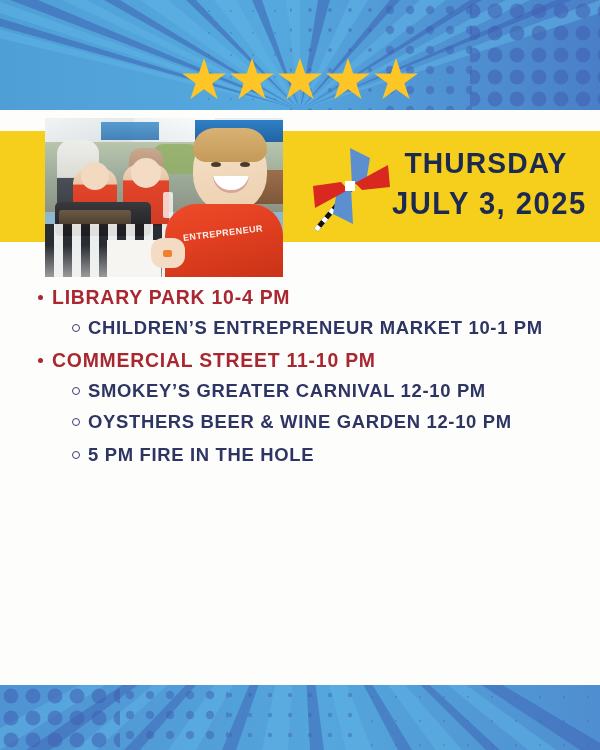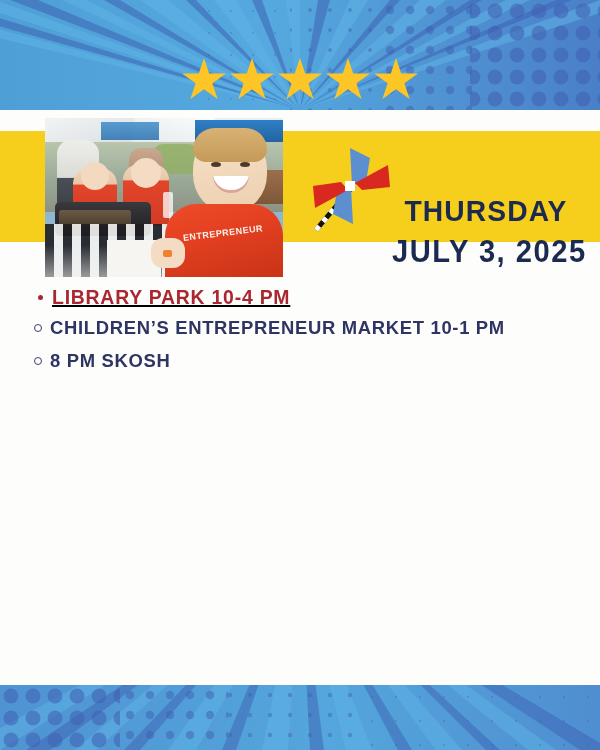--- a/index.html
+++ b/index.html
@@ -156,21 +156,20 @@
 
   
   #date-block {
     position: absolute;
     left: 386px;
     top: 142px;
     width: 200px;
     z-index: 4;
     text-align: center;
     color: #1c2a52;
-    margin-top: 48px;
   }
   #date-block .line {
     font-family: "Liberation Sans Narrow", "Liberation Sans", sans-serif;
     font-weight: bold;
     font-size: 30px;
     line-height: 41px;
     letter-spacing: 1.2px;
     white-space: nowrap;
     transform: scaleX(0.94);
   }
@@ -184,21 +183,20 @@
     width: 600px;
     z-index: 5;
   }
   .group { margin-bottom: 2px; }
 
   .group-head {
     display: flex;
     align-items: center;
     padding-left: 38px;
     height: 30px;
-    text-decoration: underline;
   }
   .bullet-main {
     width: 5px; height: 5px; border-radius: 50%;
     background: #a92730;
     margin-right: 9px;
     flex: 0 0 auto;
   }
   .group-head .txt {
     font-family: "Liberation Sans Narrow", "Liberation Sans", sans-serif;
     font-weight: bold;
@@ -206,21 +204,21 @@
     letter-spacing: 0.8px;
     color: #a92730;
     white-space: nowrap;
     transform: scaleX(0.97);
     transform-origin: left center;
   }
 
   .sub-item {
     display: flex;
     align-items: center;
-    padding-left: 34px;
+    padding-left: 72px;
     height: 31px;
   }
   .bullet-sub {
     width: 6px; height: 6px; border-radius: 50%;
     border: 1.3px solid #3a3f6e;
     background: transparent;
     margin-right: 8px;
     flex: 0 0 auto;
   }
   .sub-item .txt {
@@ -351,25 +349,37 @@
       <div class="group-head">
         <span class="bullet-main"></span>
         <span class="txt">LIBRARY PARK 10-4 PM</span>
       </div>
       <div class="sub-item">
         <span class="bullet-sub"></span>
         <span class="txt">CHILDREN’S ENTREPRENEUR MARKET 10-1 PM</span>
       </div>
     </div>
     <div class="group">
+      <div class="group-head">
+        <span class="bullet-main"></span>
+        <span class="txt">COMMERCIAL STREET 11-10 PM</span>
+      </div>
+      <div class="sub-item">
+        <span class="bullet-sub"></span>
+        <span class="txt">SMOKEY’S GREATER CARNIVAL 12-10 PM</span>
+      </div>
+      <div class="sub-item">
+        <span class="bullet-sub"></span>
+        <span class="txt">OYSTHERS BEER &amp; WINE GARDEN 12-10 PM</span>
+      </div>
     </div>
     <div class="group">
       <div class="sub-item">
         <span class="bullet-sub"></span>
-        <span class="txt">8 PM SKOSH</span>
+        <span class="txt">5 PM FIRE IN THE HOLE</span>
       </div>
     </div>
   </div>
 
 <div class="banner" id="bottom-banner">
   <svg class="rays" viewBox="0 0 600 65" preserveAspectRatio="none">
     <defs>
       <linearGradient id="bg2" x1="0" y1="0" x2="1" y2="0">
         <stop offset="0%" stop-color="#4f93d2"></stop>
         <stop offset="55%" stop-color="#54a6dc"></stop>

